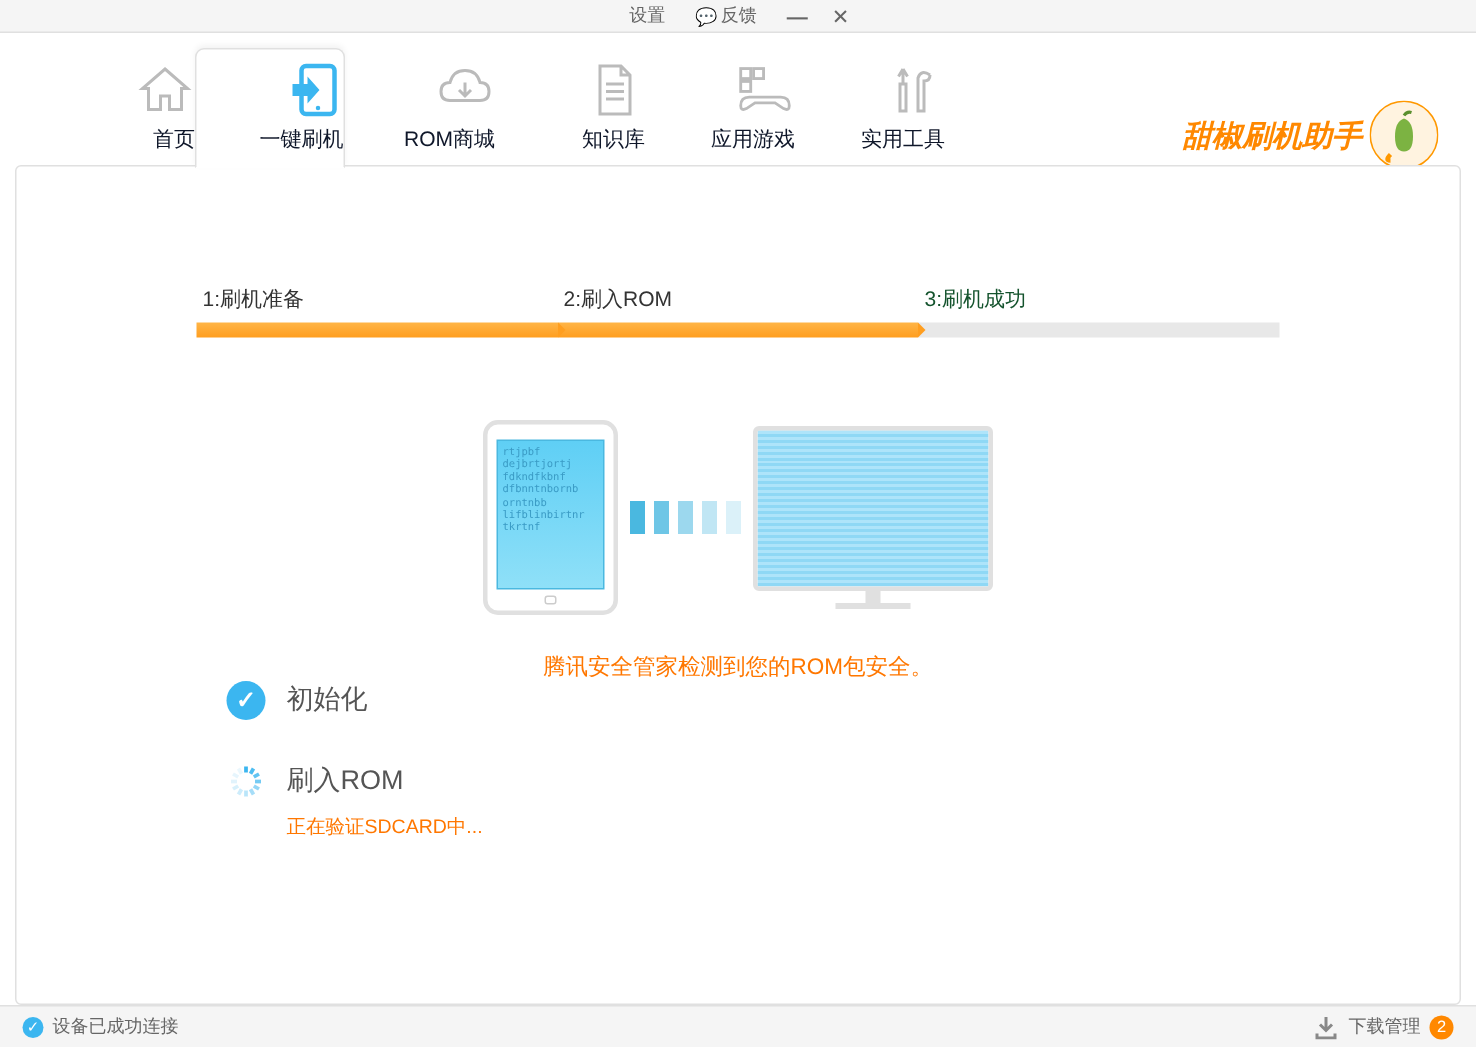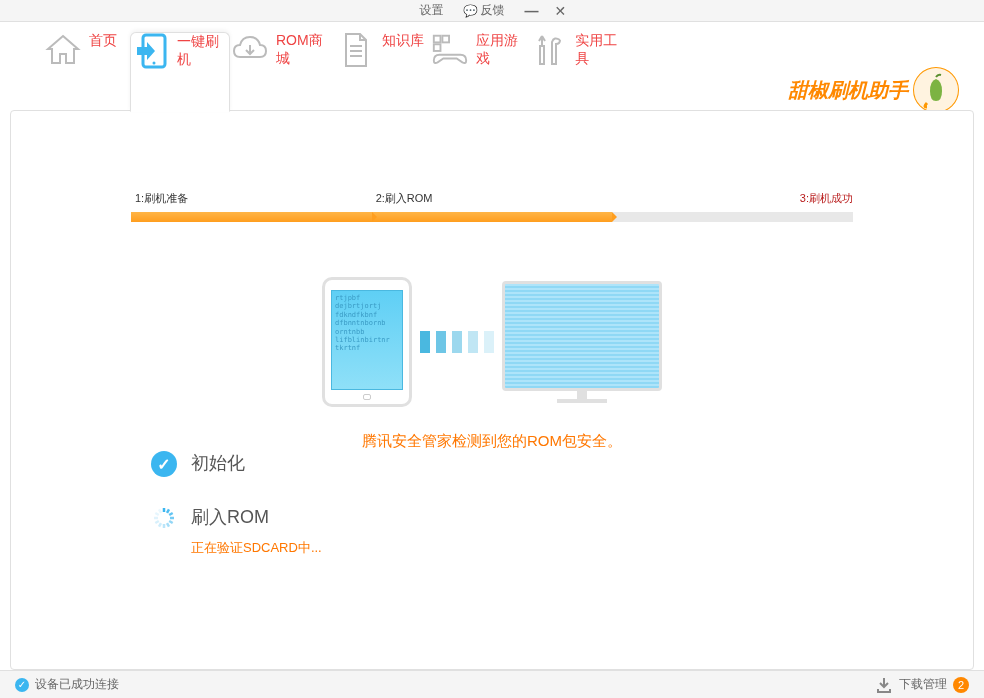--- a/index.html
+++ b/index.html
@@ -5,33 +5,33 @@
 * { margin: 0; padding: 0; box-sizing: border-box; }
 body { font-family: "Microsoft YaHei", sans-serif; background: #fff; width: 984px; height: 698px; overflow: hidden; position: relative; }
 
 .titlebar { height: 22px; background: #f5f5f5; display: flex; justify-content: center; align-items: center; border-bottom: 1px solid #e0e0e0; }
 .titlebar-btn { padding: 0 10px; font-size: 12px; color: #666; cursor: pointer; display: flex; align-items: center; gap: 2px; height: 100%; }
 .titlebar-min { width: 30px; text-align: center; font-size: 14px; font-weight: bold; }
 .titlebar-close { width: 30px; text-align: center; font-size: 14px; }
 
 .header { height: 90px; display: flex; align-items: flex-start; padding: 10px 20px 0 30px; position: relative; }
 .nav-tabs { display: flex; gap: 0; }
-.nav-tab { width: 100px; height: 80px; display: flex; flex-direction: row; align-items: flex-start; justify-content: center; gap: 6px; cursor: pointer; color: #ef4444; font-size: 14px; border-radius: 6px 6px 0 0; position: relative; }
+.nav-tab { width: 100px; height: 80px; display: flex; flex-direction: column; align-items: flex-end; justify-content: center; gap: 6px; cursor: pointer; color: #0f172a; font-size: 14px; border-radius: 6px 6px 0 0; position: relative; }
 .nav-tab.active { background: #fff; border: 1px solid #e0e0e0; border-bottom: 1px solid #fff; box-shadow: 0 -2px 4px rgba(0,0,0,0.05); z-index: 2; }
 .nav-tab .icon { width: 40px; height: 36px; display: flex; align-items: center; justify-content: center; }
 .logo { position: absolute; right: 25px; top: 45px; display: flex; align-items: center; gap: 5px; }
 .logo-text { color: #ff8800; font-size: 20px; font-weight: bold; font-style: italic; }
 .logo-icon { width: 46px; height: 46px; }
 
 .content { position: absolute; top: 110px; left: 10px; right: 10px; bottom: 28px; border: 1px solid #e0e0e0; border-radius: 4px; background: #fff; padding: 80px 120px 40px; }
 
 .steps { display: flex; margin-bottom: 55px; }
 .step { flex: 1; position: relative; }
-.step-label { font-size: 11px; color: #333; margin-bottom: 6px; padding-left: 4px; }
-.step.inactive .step-label { color: #b91c1c; text-align: right; }
+.step-label { font-size: 14px; color: #333; margin-bottom: 6px; padding-left: 4px; }
+.step.inactive .step-label { color: #14532d; }
 .step-bar { height: 10px; background: linear-gradient(#ffb547, #ff9e1f); position: relative; }
 .step.inactive .step-bar { background: #e8e8e8; }
 .step-bar::after { content: ''; position: absolute; right: -5px; top: 0; width: 0; height: 0; border-top: 5px solid transparent; border-bottom: 5px solid transparent; border-left: 5px solid #ff9e1f; z-index: 1; }
 .step.inactive .step-bar::after { border-left-color: #e8e8e8; }
 .step:last-child .step-bar::after { display: none; }
 
 .illustration { display: flex; align-items: center; justify-content: center; gap: 8px; margin-bottom: 25px; }
 .phone-device { width: 90px; height: 130px; border: 3px solid #e0e0e0; border-radius: 10px; padding: 10px 6px 14px; position: relative; }
 .phone-screen { width: 100%; height: 100%; background: linear-gradient(#5fcff5, #8fe0f8); border: 1px solid #4ab8e0; font-size: 7px; color: #3a9bc5; padding: 3px; font-family: monospace; line-height: 1.2; overflow: hidden; }
 .phone-home { position: absolute; bottom: 4px; left: 50%; transform: translateX(-50%); width: 8px; height: 6px; border: 1px solid #ccc; border-radius: 2px; }

